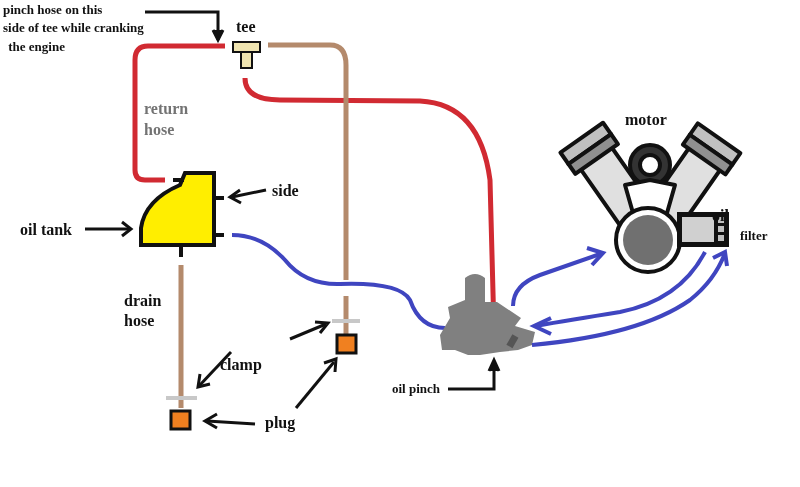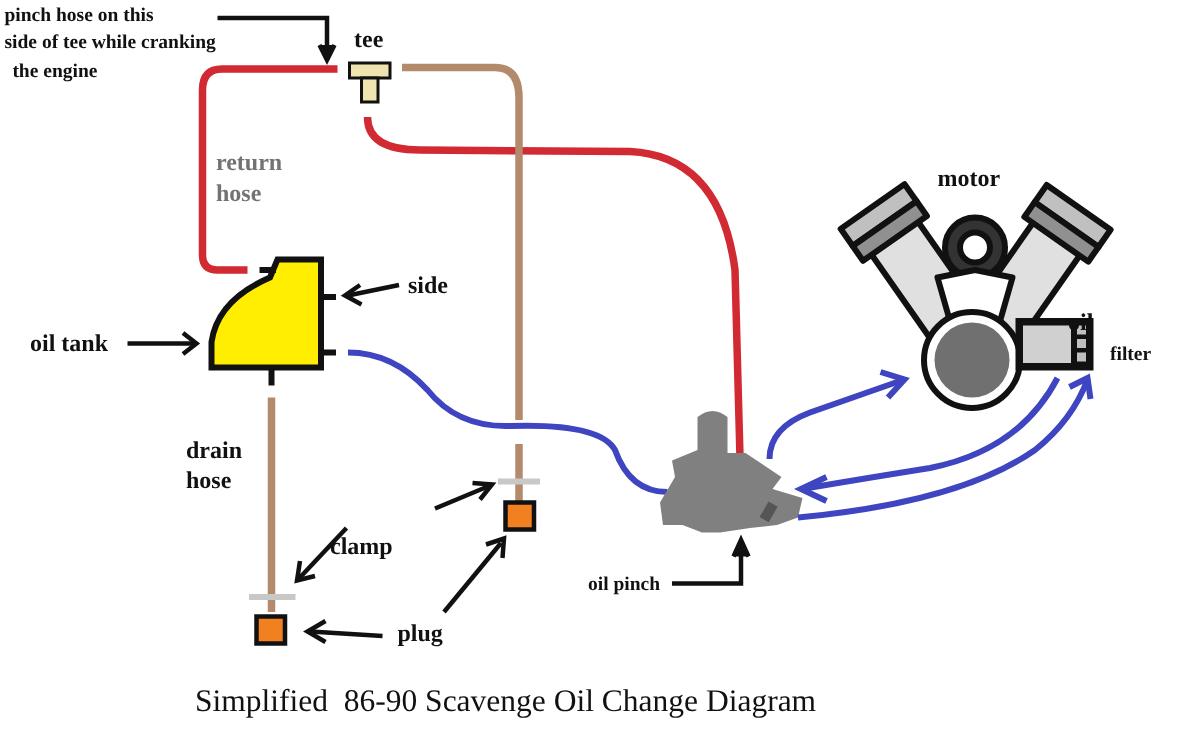--- a/index.html
+++ b/index.html
@@ -111,14 +111,13 @@
 <div class="lbl" style="left:272px;top:182px;">side</div>
 <div class="lbl" style="left:20px;top:221px;text-align:right;">oil tank</div>
 <div class="lbl" style="left:124px;top:292px;">drain</div>
 <div class="lbl" style="left:124px;top:312px;">hose</div>
 <div class="lbl" style="left:220px;top:336px;margin-top:20px;">clamp</div>
 <div class="lbl" style="left:265px;top:414px;">plug</div>
 <div class="lbl" style="left:625px;top:111px;font-size:16px;">motor</div>
 <div class="lbl" style="left:712px;top:207px;font-size:16px;">oil</div>
 <div class="lbl" style="left:740px;top:229px;font-size:13px;">filter</div>
 <div class="lbl small" style="left:392px;top:382px;">oil pinch</div>
-<div class="caption" style="white-space:pre;">Simplified  86-90 Scavenge Oil Change Diagram</div>
 </div>
 
 </body></html>

